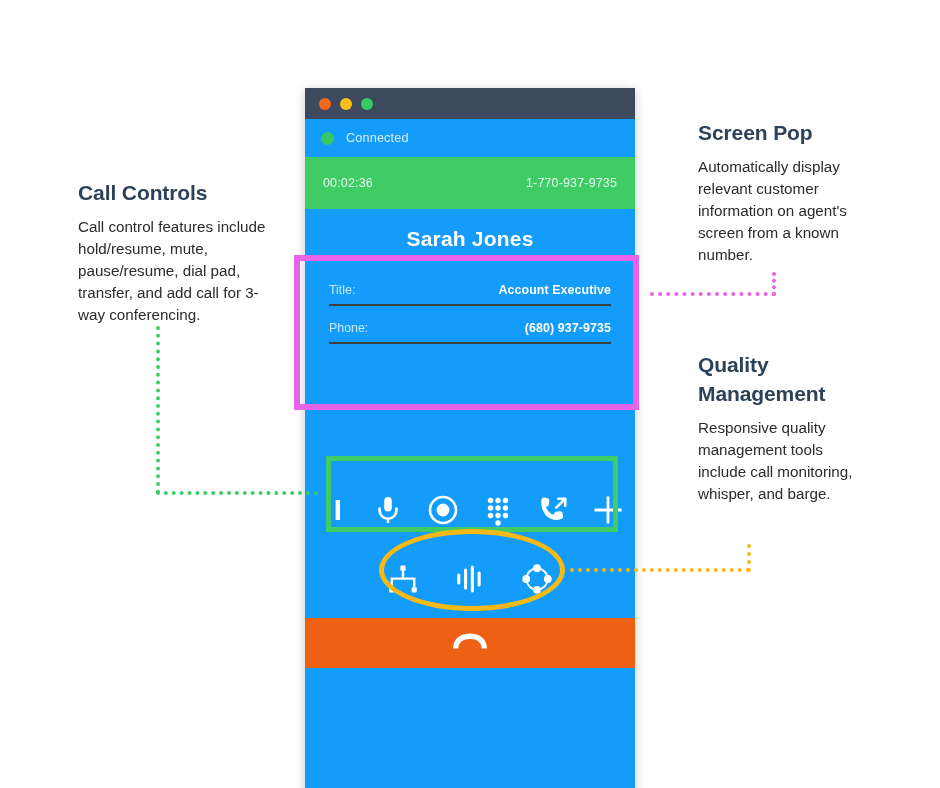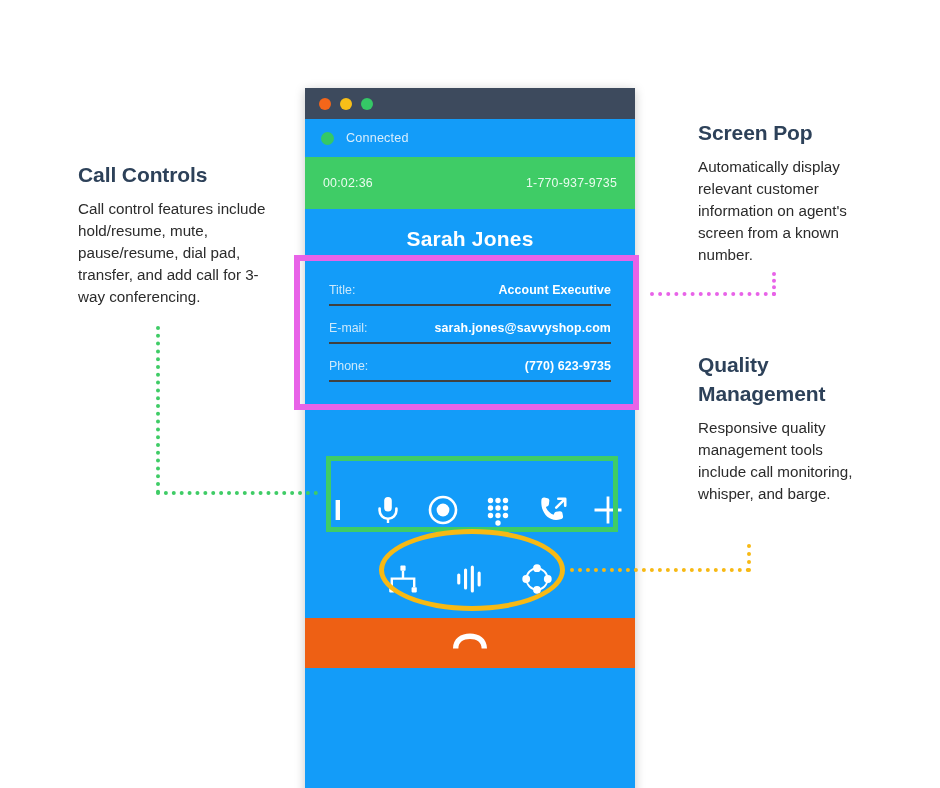--- a/index.html
+++ b/index.html
@@ -26,21 +26,21 @@
     letter-spacing: -0.1px;
     margin: 0 0 9px 0;
   }
   .annot-body {
     color: #2b2b2b;
     font-size: 15.2px;
     line-height: 22px;
     margin: 0;
   }
 
-  #annot-call-controls { left: 78px; top: 160px; width: 205px; }
+  #annot-call-controls { left: 78px; top: 178px; width: 205px; }
   #annot-screen-pop    { left: 698px; top: 118px; width: 178px; }
   #annot-quality       { left: 698px; top: 350px; width: 168px; }
 
   
   #phone-window {
     position: absolute;
     left: 305px;
     top: 88px;
     width: 330px;
     height: 767px;
@@ -236,26 +236,22 @@
   </div>
 
   <div id="caller-name">Sarah Jones</div>
 
   <div id="contact-details">
     <div class="detail-row">
       <span class="detail-label">Title:</span>
       <span class="detail-value">Account Executive</span>
     </div>
     <div class="detail-row">
-      <span class="detail-label">E-mail:</span>
-      <span class="detail-value">sarah.jones@savvyshop.com</span>
-    </div>
-    <div class="detail-row">
       <span class="detail-label">Phone:</span>
-      <span class="detail-value">(770) 623-9735</span>
+      <span class="detail-value">(680) 937-9735</span>
     </div>
   </div>
 
   <div id="call-controls-row">
 
     <span>
       <svg class="ctl-icon" viewBox="0 0 34 34" aria-hidden="true">
         <rect x="10" y="7" width="4.4" height="20" fill="#ffffff"></rect>
         <rect x="19.6" y="7" width="4.4" height="20" fill="#ffffff"></rect>
       </svg>

